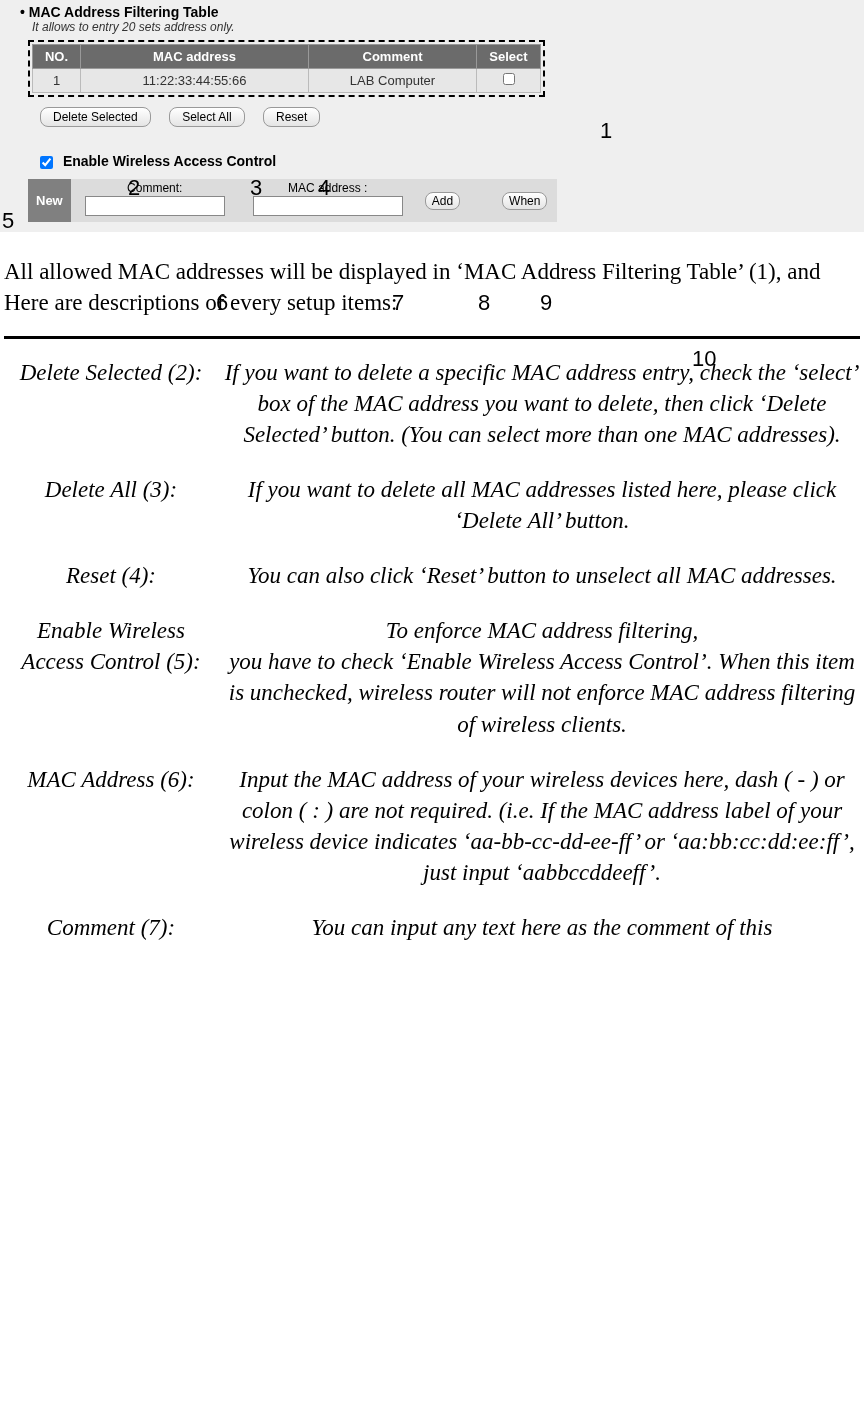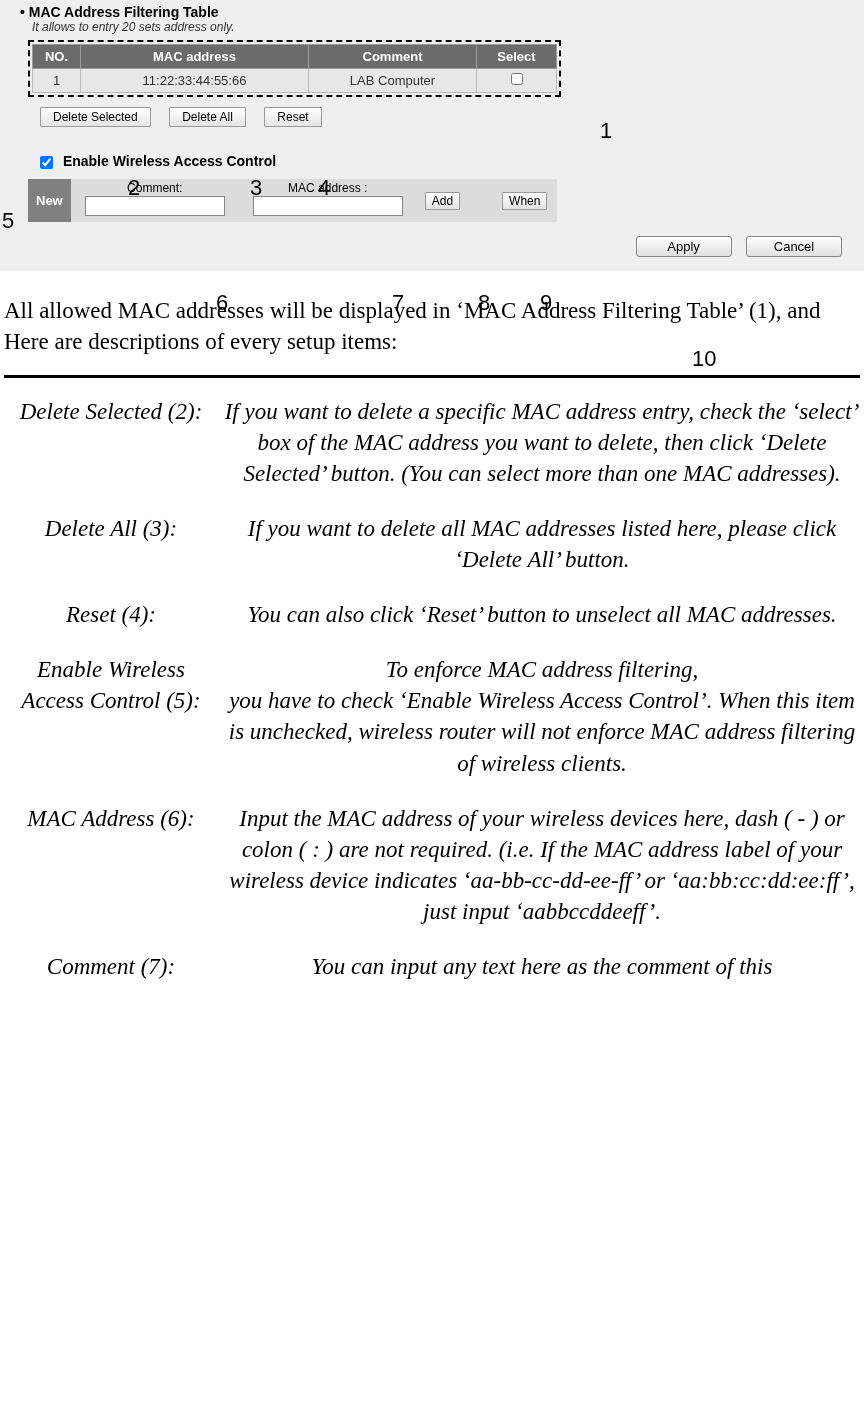--- a/index.html
+++ b/index.html
@@ -46,42 +46,42 @@
       background: #6b6b6b;
       color: #fff;
       font-weight: bold;
       border: 1px solid #999;
       padding: 4px 8px;
       text-align: center;
     }
     .mac-table th.no { width: 48px; }
     .mac-table th.mac { width: 228px; }
     .mac-table th.comment { width: 168px; }
-    .mac-table th.select { width: 80px; }
+    .mac-table th.select { width: 64px; }
     .mac-table td {
       background: #e7e7e7;
       border: 1px solid #bbb;
       padding: 4px 6px;
       text-align: center;
       color: #333;
     }
     .row-checkbox {
       width: 12px;
       height: 12px;
     }
     .btn-row {
       margin-left: 30px;
       margin-top: 6px;
     }
     .btn {
       font-size: 12px;
       padding: 2px 12px;
       background: linear-gradient(#fff, #e4e4e4);
       border: 1px solid #999;
-      border-radius: 1px;
+      border-radius: 8px;
       margin-right: 14px;
       cursor: pointer;
     }
     .btn.small {
       padding: 1px 6px;
       margin-right: 2px;
     }
     .enable-row {
       margin: 26px 0 0 30px;
       font-size: 14px;
@@ -205,21 +205,21 @@
         <td>11:22:33:44:55:66</td>
         <td>LAB Computer</td>
         <td><input type="checkbox" class="row-checkbox" style=""></td>
       </tr>
     </tbody>
       </table>
   </div>
 
   <div class="btn-row">
     <button class="btn">Delete Selected</button>
-    <button class="btn">Delete All</button>
+    <button class="btn">Select All</button>
     <button class="btn">Reset</button>
   </div>
 
   <div class="enable-row">
     <input type="checkbox" checked="" class="enable-check" style="">
     <span>Enable Wireless Access Control</span>
   </div>
 
   <div class="new-row">
     <div class="new-label">New</div>
@@ -230,24 +230,20 @@
     <div class="new-field">
       <div class="new-field-label">MAC address :</div>
       <input class="new-input" style="">
     </div>
     <div class="new-buttons">
       <button class="btn small">Add</button>
       <button class="btn small">When</button>
     </div>
   </div>
 
-  <div class="apply-row">
-    <button class="apply-btn">Apply</button>
-    <button class="apply-btn">Cancel</button>
-  </div>
 
   <span class="annot" style="left:600px; top:118px;">1</span>
   <span class="annot" style="left:128px; top:175px;">2</span>
   <span class="annot" style="left:250px; top:175px;">3</span>
   <span class="annot" style="left:318px; top:175px;">4</span>
   <span class="annot" style="left:2px; top:208px;">5</span>
   <span class="annot" style="left:216px; top:290px;">6</span>
   <span class="annot" style="left:392px; top:290px;">7</span>
   <span class="annot" style="left:478px; top:290px;">8</span>
   <span class="annot" style="left:540px; top:290px;">9</span>

